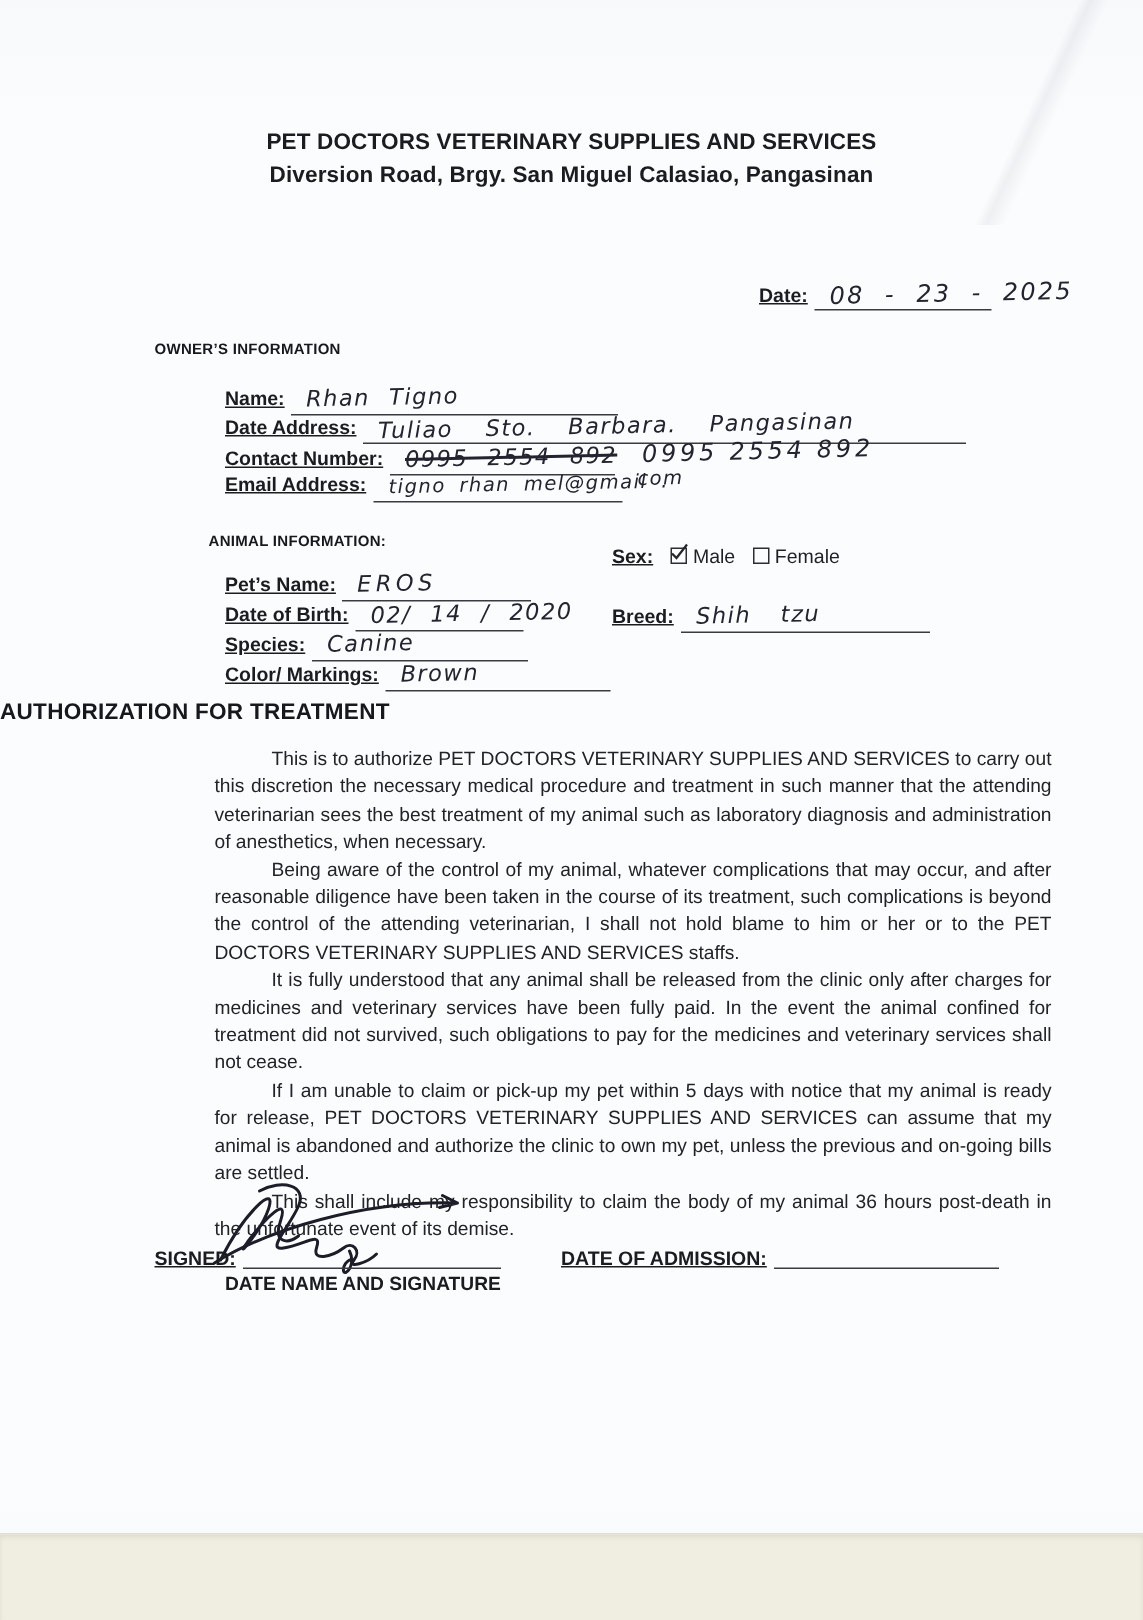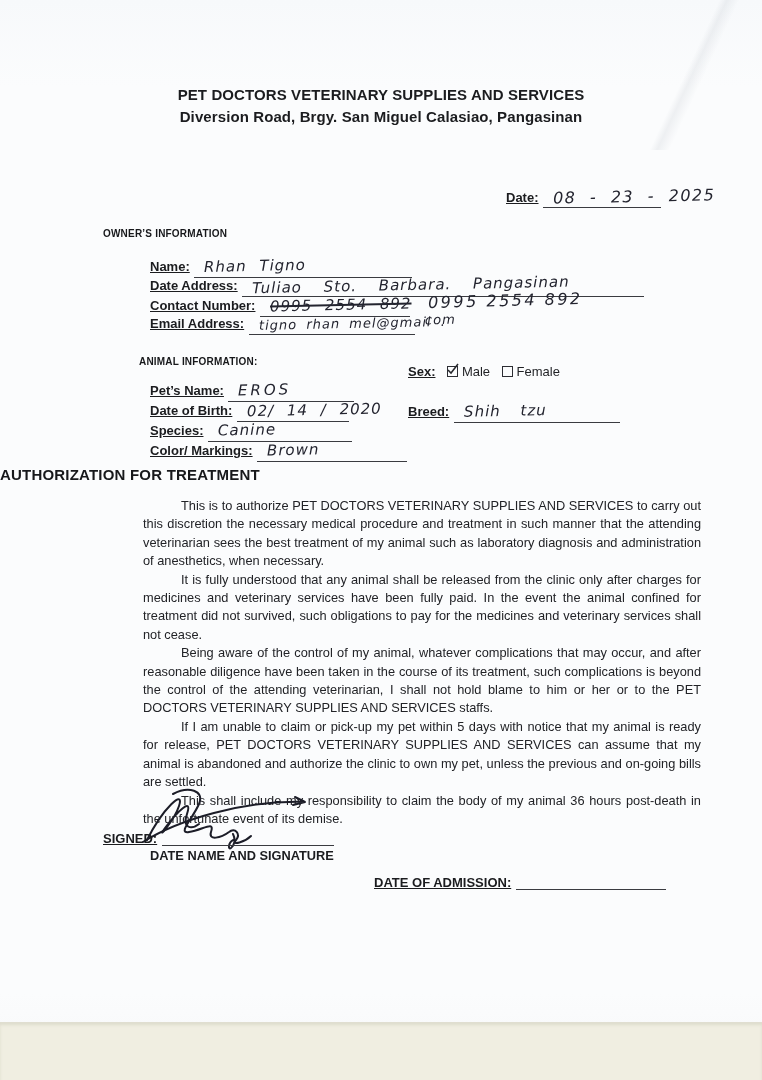--- a/index.html
+++ b/index.html
@@ -99,21 +99,21 @@
   .auth-body {
     position: absolute; top: 497px; left: 103px; width: 558px;
     font-size: 12.8px; line-height: 18.4px; text-align: justify; color: #222327; margin-left: 40px;
   }
   .auth-body p { margin: 0; text-indent: 38px; }
   
   .sig-svg { position: absolute; left: 133px; top: 782px; }
   .signed-row { position: absolute; left: 103px; top: 828px; white-space: nowrap; }
   .signed-row .line { width: 172px; }
   .signed-caption { position: absolute; left: 150px; top: 848px; font-weight: bold; font-size: 12.8px; color: #1b1c1f; }
-  .admission-row { position: absolute; left: 374px; top: 872px; white-space: nowrap; }
+  .admission-row { position: absolute; left: 374px; top: 828px; white-space: nowrap; }
   .admission-row .line { width: 150px; }
 </style>
 </head>
 <body>
 
 <div class="paper">
   <div class="crease"></div>
 
   <div class="header">
     <div>PET DOCTORS VETERINARY SUPPLIES AND SERVICES</div>
@@ -176,22 +176,22 @@
     </div>
     <div class="row-breed">
       <span class="lbl">Breed:</span>
       <span class="line"><span class="hw" style="word-spacing:14px;">Shih tzu</span></span>
     </div>
   </div>
 
   <div class="auth-title">AUTHORIZATION FOR TREATMENT</div>
   <div class="auth-body">
     <p>This is to authorize PET DOCTORS VETERINARY SUPPLIES AND SERVICES to carry out this discretion the necessary medical procedure and treatment in such manner that the attending veterinarian sees the best treatment of my animal such as laboratory diagnosis and administration of anesthetics, when necessary.</p>
+    <p>Being aware of the control of my animal, whatever complications that may occur, and after reasonable diligence have been taken in the course of its treatment, such complications is beyond the control of the attending veterinarian, I shall not hold blame to him or her or to the PET DOCTORS VETERINARY SUPPLIES AND SERVICES staffs.</p>
     <p>It is fully understood that any animal shall be released from the clinic only after charges for medicines and veterinary services have been fully paid. In the event the animal confined for treatment did not survived, such obligations to pay for the medicines and veterinary services shall not cease.</p>
-    <p>Being aware of the control of my animal, whatever complications that may occur, and after reasonable diligence have been taken in the course of its treatment, such complications is beyond the control of the attending veterinarian, I shall not hold blame to him or her or to the PET DOCTORS VETERINARY SUPPLIES AND SERVICES staffs.</p>
     <p>If I am unable to claim or pick-up my pet within 5 days with notice that my animal is ready for release, PET DOCTORS VETERINARY SUPPLIES AND SERVICES can assume that my animal is abandoned and authorize the clinic to own my pet, unless the previous and on-going bills are settled.</p>
     <p>This shall include my responsibility to claim the body of my animal 36 hours post-death in the unfortunate event of its demise.</p>
   </div>
 
   <svg class="sig-svg" width="200" height="68" viewBox="0 0 200 68">
     <g stroke="#1c1d28" fill="none" stroke-width="2" stroke-linecap="round">
       <path d="M14 58 C 30 26, 52 6, 46 24 C 41 39, 22 60, 32 46 C 44 30, 60 14, 54 32 C 49 46, 58 48, 66 42"></path>
       <path d="M40 12 C 55 4, 72 8, 66 22 C 60 36, 44 52, 56 50 C 70 48, 82 38, 78 50 C 75 59, 88 56, 96 50 C 102 45, 108 52, 103 58 C 98 64, 112 60, 118 54"></path>
       <path d="M10 60 C 45 38, 110 18, 172 20 l -10 -5 M 172 20 l -12 3"></path>
       <path d="M100 52 c 3 6, 1 12, -2 14 c -3 2, -3 -5, 2 -8"></path>

